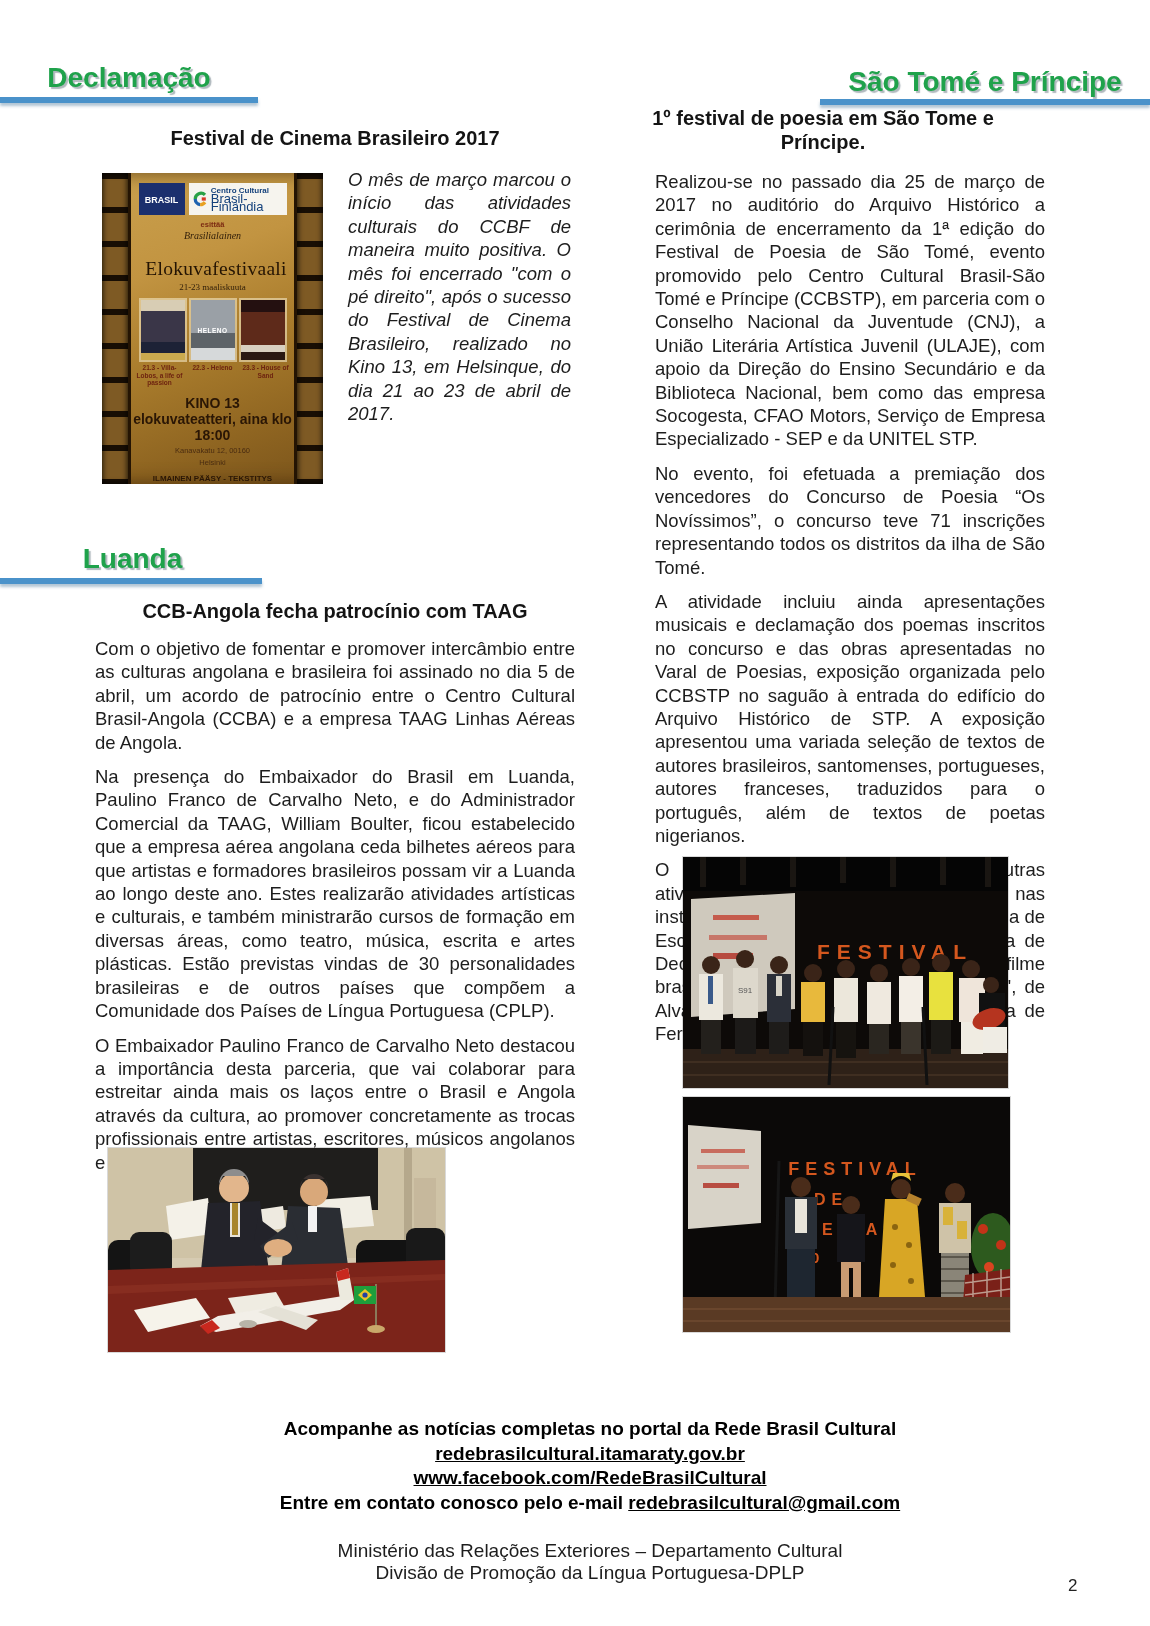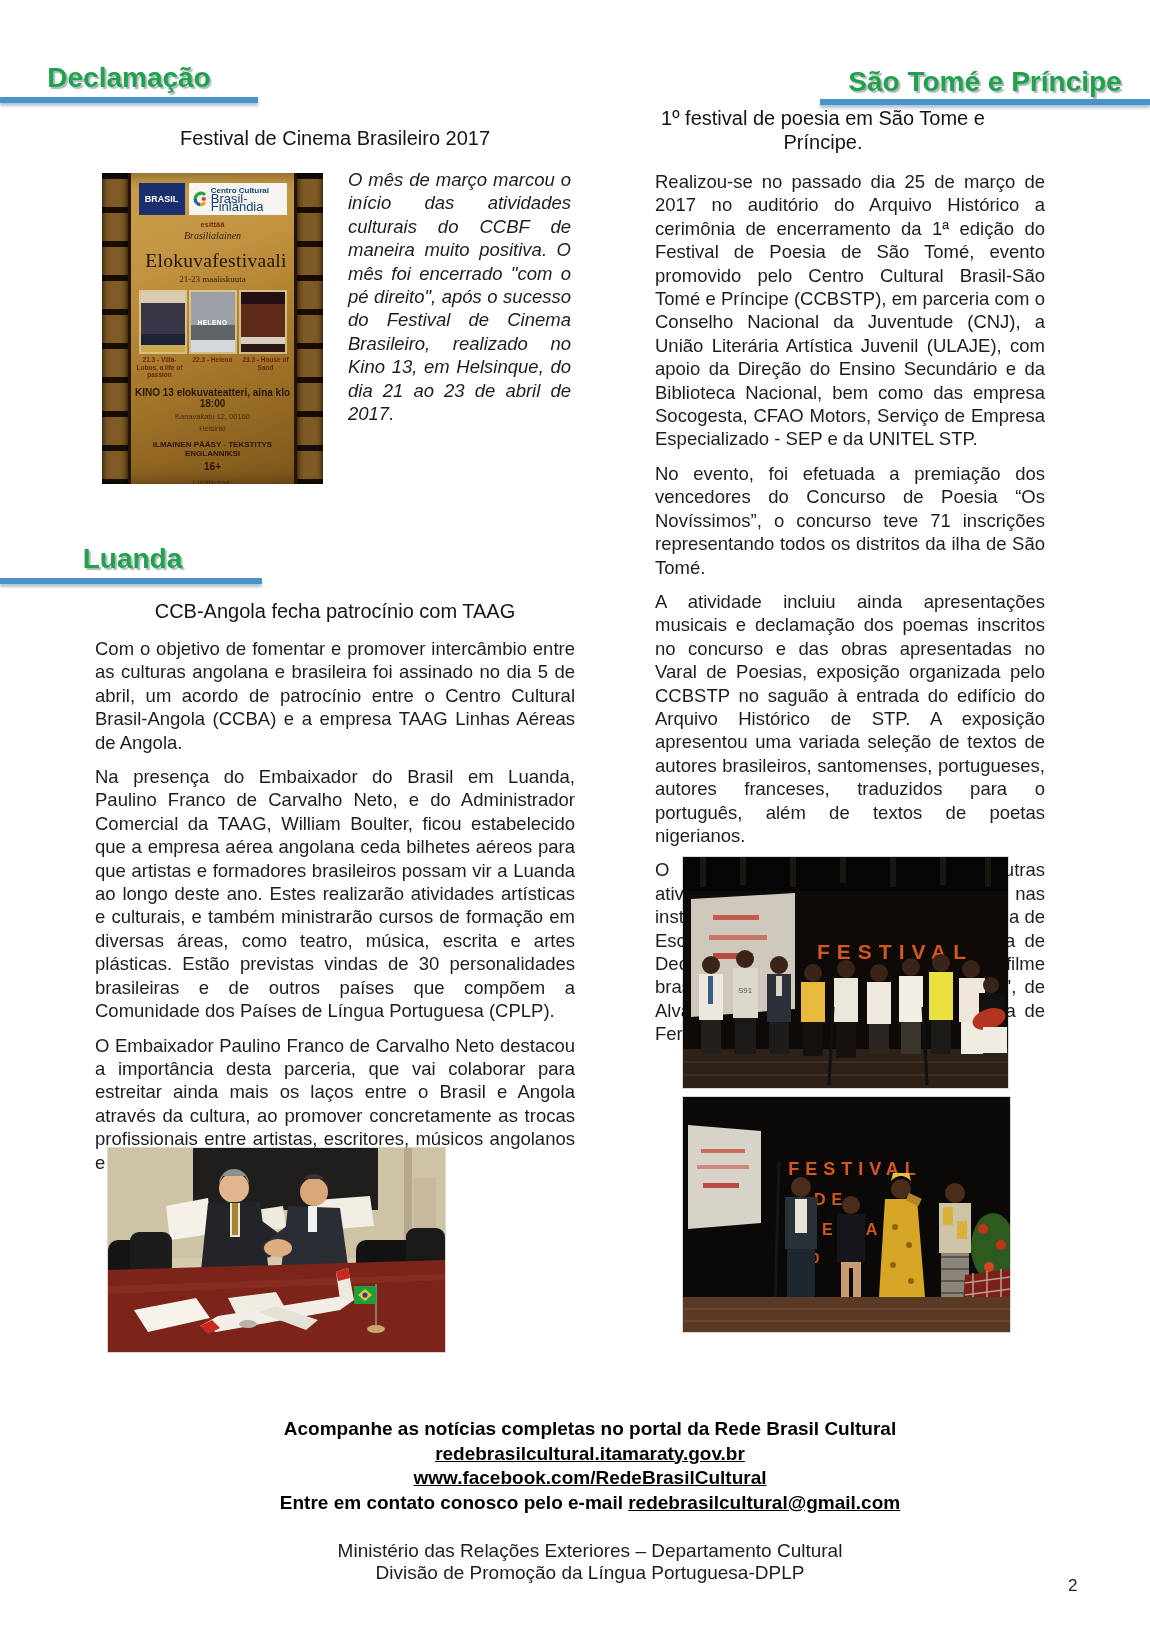--- a/index.html
+++ b/index.html
@@ -1,60 +1,60 @@
 <!DOCTYPE html>
 <html><head>
 <meta charset="utf-8">
 <style>
   html,body{margin:0;padding:0;background:#ffffff;}
   .page{position:relative;width:1150px;height:1626px;background:#ffffff;overflow:hidden;
         font-family:"Liberation Sans",sans-serif;color:#1c1c1c;}
   .region-label{position:absolute;font-weight:bold;font-size:28px;color:#1fa24b;
         text-shadow:2px 2px 1px rgba(110,125,135,.55);white-space:nowrap;}
   .bar{position:absolute;height:6px;background:#4a92ca;box-shadow:0 3px 3px rgba(100,140,170,.5);}
-  .atitle{position:absolute;font-weight:normal;font-size:20px;line-height:24px;text-align:center;color:#141414;}
+  .atitle{position:absolute;font-weight:bold;font-size:20px;line-height:24px;text-align:center;color:#141414;}
   .par{font-size:18.5px;line-height:23.4px;text-align:justify;color:#1d1d1d;margin:0 0 11px 0;}
   .flow{position:absolute;}
   .footer-line{font-weight:bold;font-size:19px;line-height:24.5px;text-align:center;color:#000;}
   .footer-org{font-size:19px;line-height:22px;text-align:center;color:#1d1d1d;}
   .u{text-decoration:underline;color:#000;}
   .pagenum{position:absolute;font-size:17px;color:#222;}
 
   
   .poster{position:absolute;left:102px;top:173px;width:221px;height:311px;
      background:linear-gradient(160deg,#caa14e 0%,#c29441 30%,#a97c2c 55%,#8f6521 80%,#7a541b 100%);
      box-shadow:inset 0 0 18px rgba(60,35,5,.7);overflow:hidden;font-family:"Liberation Sans",sans-serif;}
   .filmstrip{position:absolute;top:0;width:26px;height:100%;
      background:repeating-linear-gradient(180deg,#180e04 0 6px,#7e5a24 6px 34px);
      box-shadow:inset 0 0 6px #000;}
   .filmstrip.left{left:0;border-right:3px solid #241403;}
   .filmstrip.right{right:0;border-left:3px solid #241403;}
   .poster-inner{position:absolute;left:30px;top:6px;width:161px;text-align:center;}
   .logo-row{display:flex;justify-content:center;gap:4px;margin-top:4px;}
   .brasil-logo{width:46px;height:32px;background:#1b2f6e;color:#fff;font-weight:bold;
-     font-size:9px;display:flex;flex-direction:row;align-items:center;justify-content:center;line-height:9px;gap:28px;}
+     font-size:9px;display:flex;flex-direction:column;align-items:center;justify-content:center;line-height:9px;gap:28px;}
   .brasil-logo .mini{width:30px;height:3px;background:#9db0d8;margin:1px 0;}
   .brasil-logo .red{width:30px;height:2px;background:#c43a2e;}
   .cc-logo{width:92px;height:32px;background:#f6f4ee;display:flex;align-items:center;gap:3px;padding:0 3px;}
   .cc-text{text-align:left;line-height:8px;}
   .cc-l1{font-size:8px;font-weight:bold;color:#15427c;}
   .cc-l2{font-size:13px;color:#15427c;}
   .presents{font-size:7.5px;color:#7c2a12;margin-top:5px;font-weight:bold;}
   .sub-it{font-family:"Liberation Serif",serif;font-style:italic;font-size:10px;color:#33200a;margin-top:1px;}
-  .elok{font-family:"Liberation Serif",serif;font-size:19.5px;color:#241403;letter-spacing:.3px;margin-top:9px;padding-left:7px;}
+  .elok{font-family:"Liberation Serif",serif;font-size:19.5px;color:#241403;letter-spacing:.3px;margin-top:17px;padding-left:7px;}
   .dates{font-family:"Liberation Serif",serif;font-size:9px;color:#33200a;margin-top:2px;}
   .thumbs{display:flex;justify-content:center;gap:6px;margin-top:8px;}
   .thumb{width:44px;height:60px;box-shadow:0 0 0 2px rgba(250,240,210,.55);}
   .th1{background:linear-gradient(180deg,#d8cdb4 0 18%,#3a3648 18% 70%,#1d2236 70% 88%,#caa94e 88% 100%);}
   .th2{background:linear-gradient(180deg,#9aa0a6 0 55%,#5d6368 55% 80%,#d6d9da 80% 100%);
        display:flex;align-items:center;justify-content:center;color:#fff;font-weight:bold;font-size:6.5px;letter-spacing:.5px;}
   .th3{background:linear-gradient(180deg,#241010 0 20%,#5e2a1a 20% 75%,#d8cfc0 75% 86%,#2a1812 86% 100%);}
   .caps{display:flex;justify-content:center;gap:5px;margin-top:4px;}
   .cap{width:48px;font-size:6.5px;line-height:7.5px;font-weight:bold;color:#6e2410;}
-  .kino{font-size:10px;font-weight:bold;color:#2a1605;margin-top:8px;}
+  .kino{font-size:14px;font-weight:bold;color:#2a1605;margin-top:8px;}
   .addr{font-size:7.5px;color:#4a2c10;margin-top:3px;}
   .free{font-size:8px;font-weight:bold;color:#2a1605;margin-top:7px;}
   .age{font-size:10px;font-weight:bold;color:#2a1605;margin-top:3px;}
   .lisa{font-size:8px;font-weight:bold;color:#4a2c10;margin-top:6px;}
   .mail{font-size:8.5px;font-weight:bold;color:#2a1605;margin-top:2px;}
 
   .photo{position:absolute;box-shadow:0 0 0 1px rgba(0,0,0,.15);}
   svg text{font-family:"Liberation Sans",sans-serif;}
 </style>
 </head>

